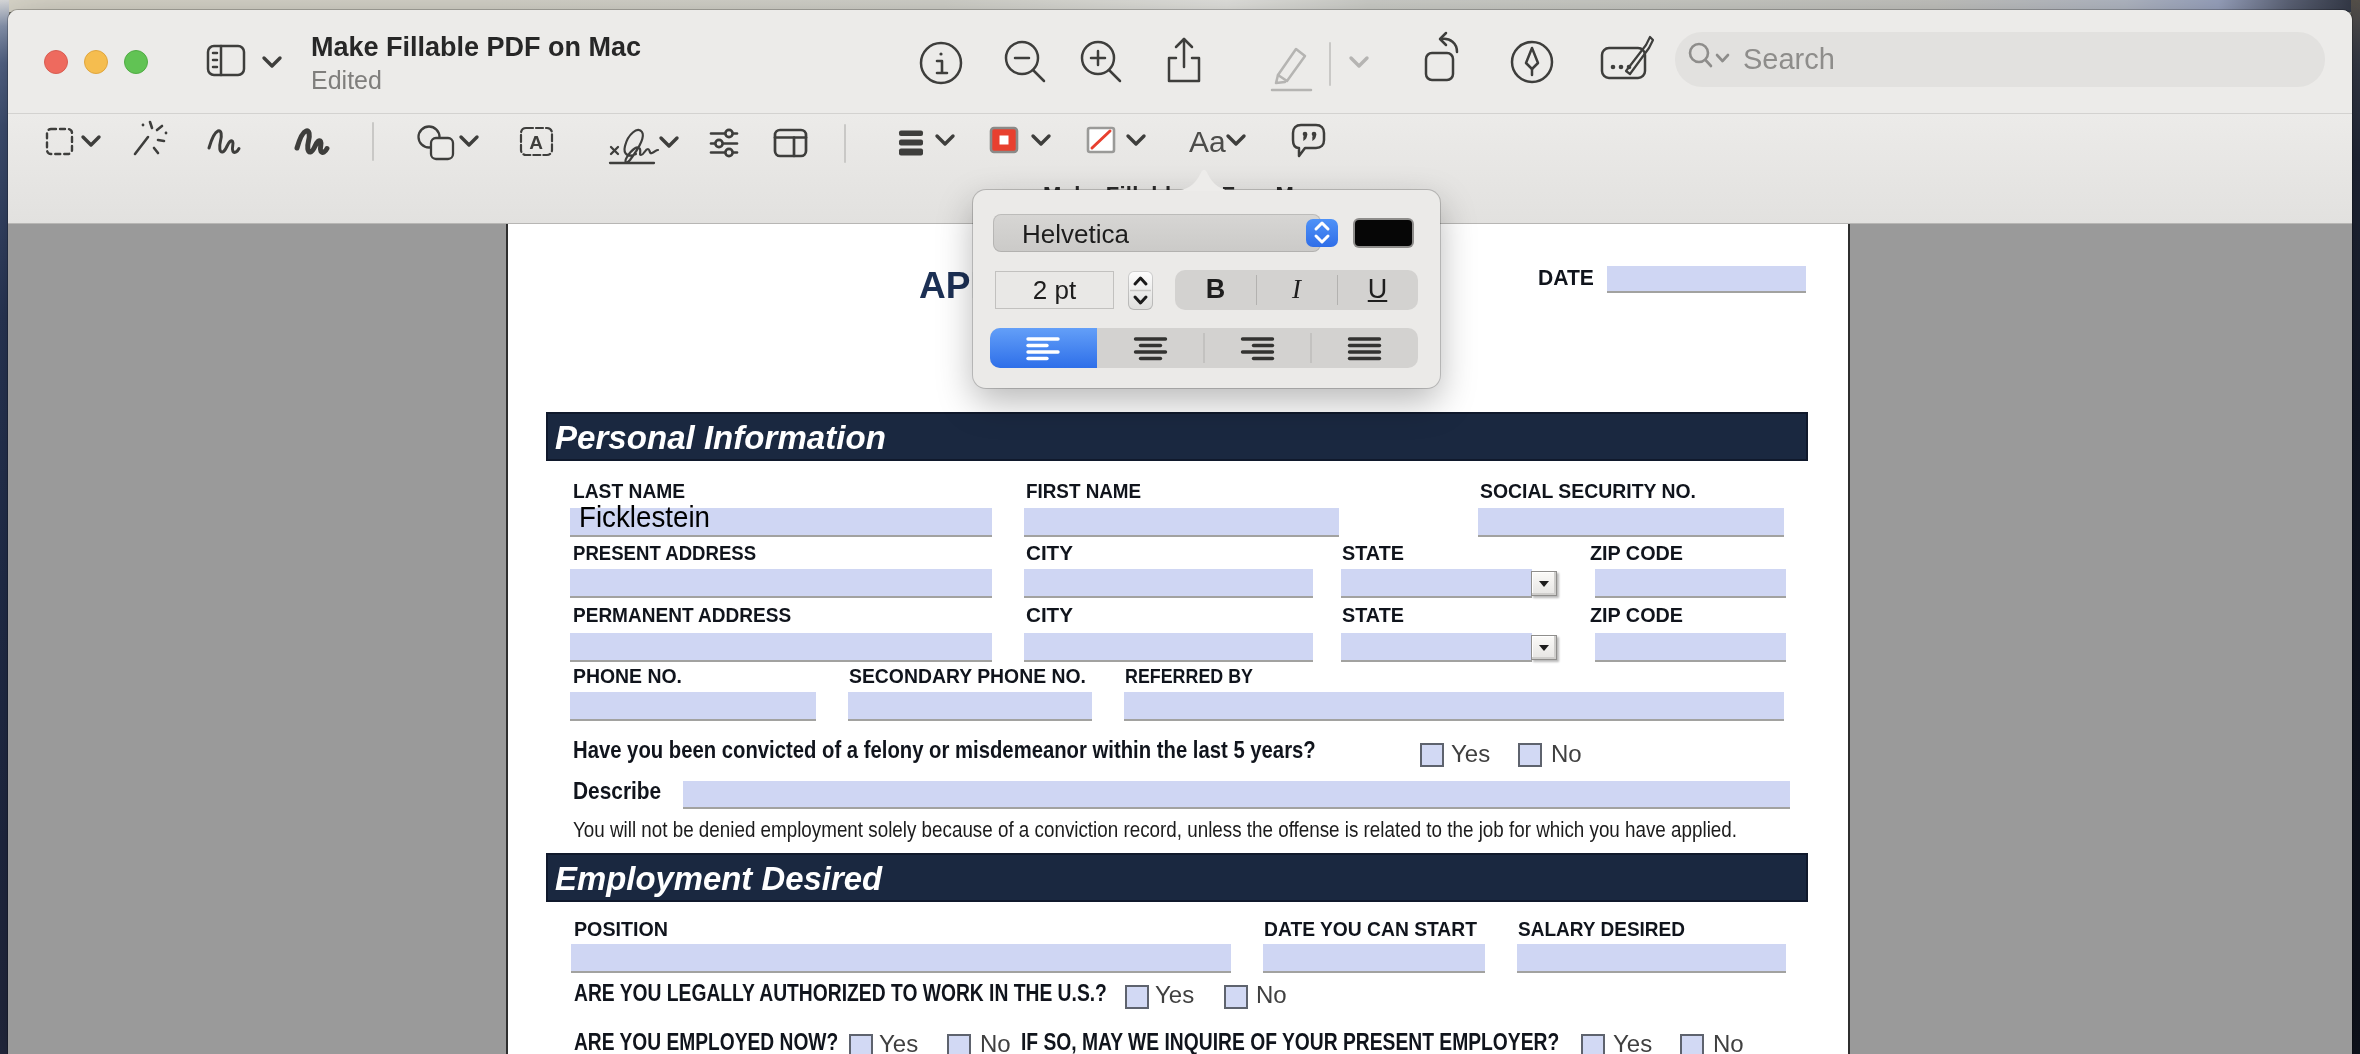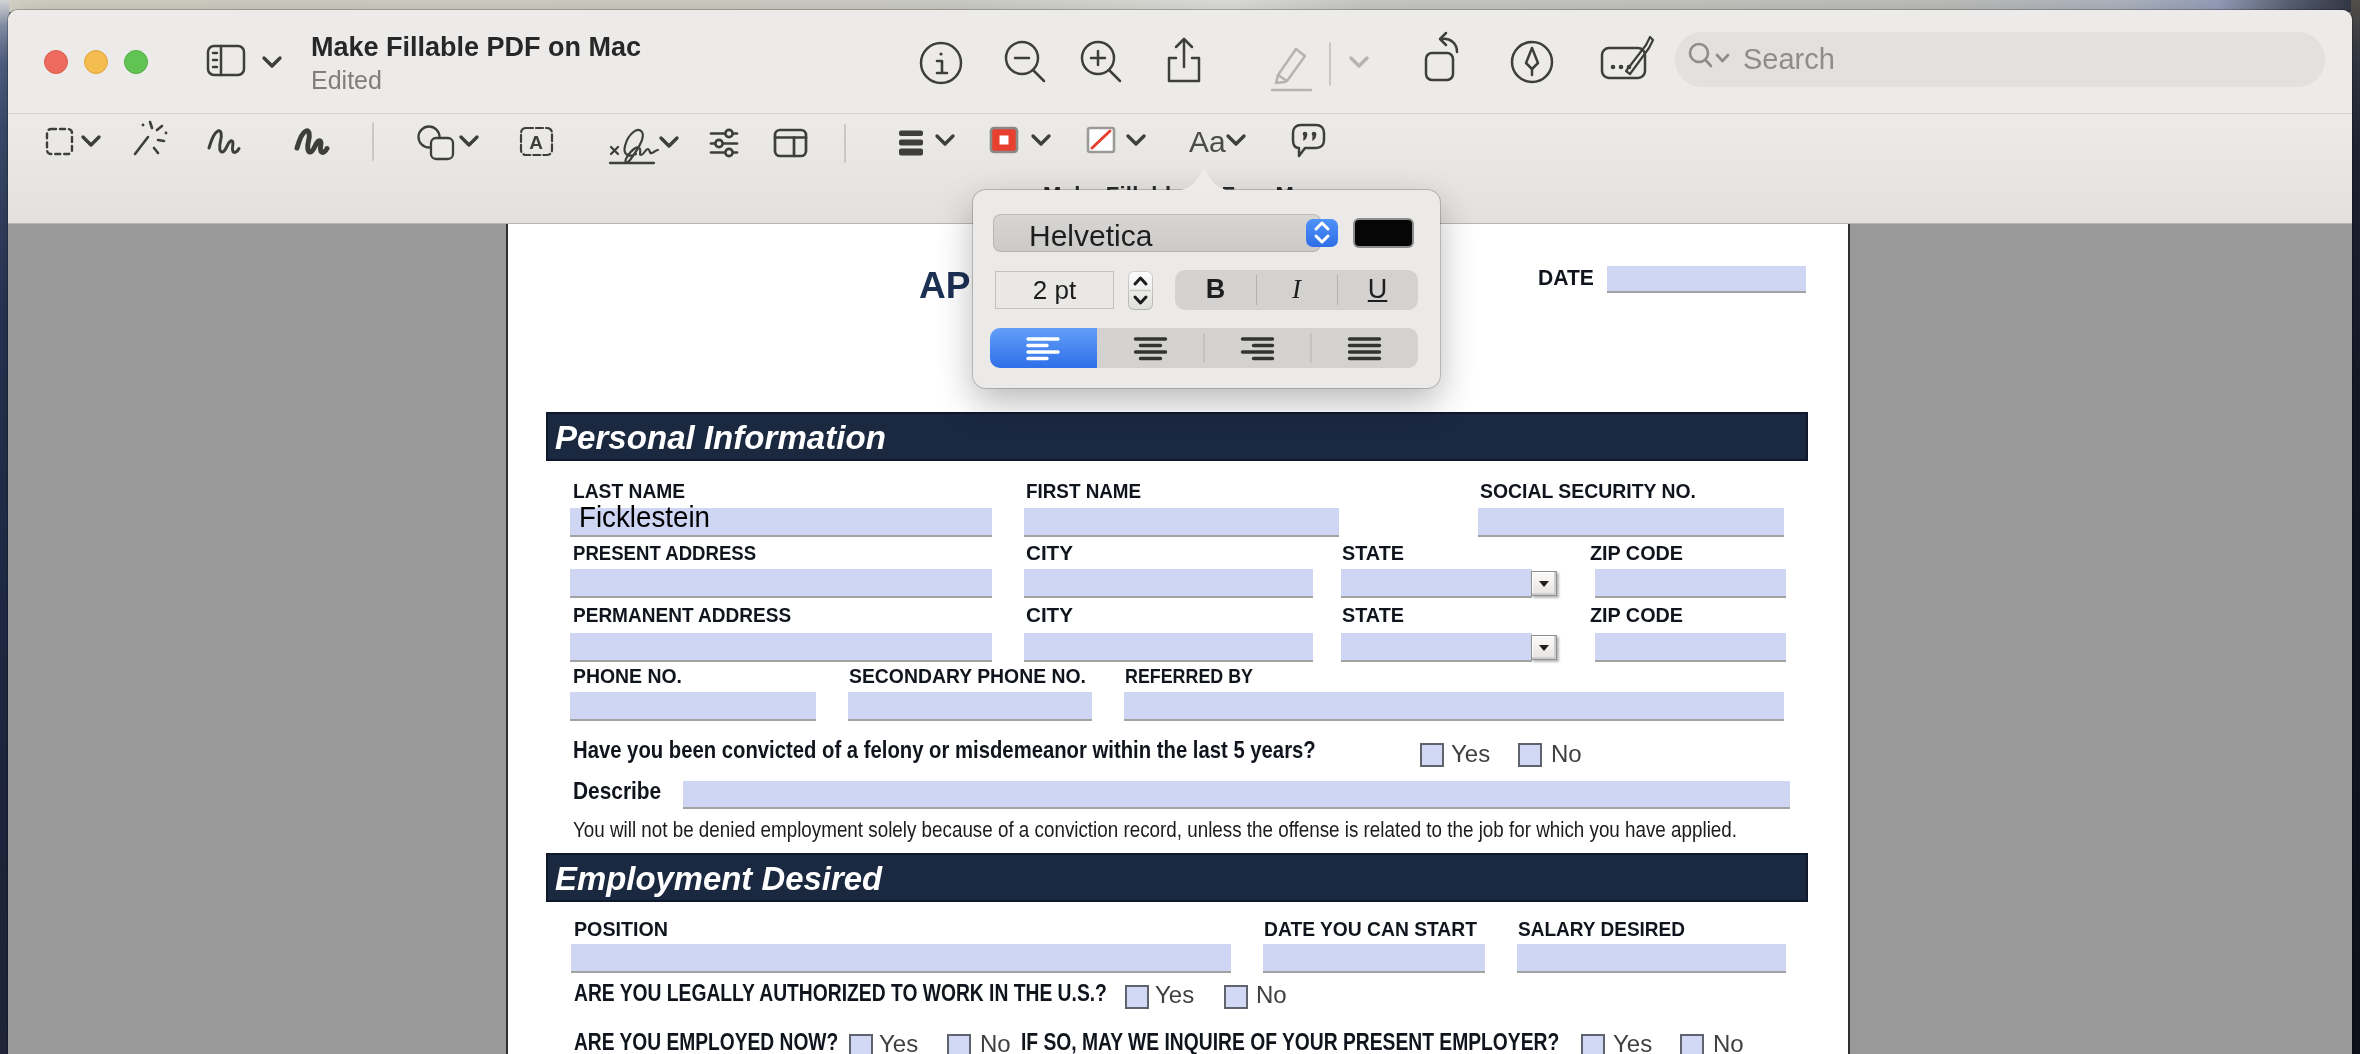--- a/index.html
+++ b/index.html
@@ -293,21 +293,21 @@
   <div class="abs cbl" style="left:1705px; top:1020px;">No</div>
 
   <div class="abs" style="left:1035px; top:174px; font-weight:bold; font-size:22px; line-height:22px; letter-spacing:0.3px; color:#2c2c2c; z-index:5;">Make Fillable PDF on Mac</div>
 
   <svg id="pop-arrow" class="abs" style="left:1165px; top:155px; z-index:9;" width="62" height="26" viewBox="0 0 62 26">
     <path d="M0,26 C14,25.5 22,20 27.5,8.5 Q31,1 34.5,8.5 C40,20 48,25.5 62,26 Z" fill="#edecea"></path>
   </svg>
   <div id="popover" class="abs" style="z-index:8;">
 
     <div class="abs" style="left:20px; top:24px; width:328px; height:38px; border-radius:8px; background:linear-gradient(#d7d6d4,#cbcac8); box-shadow:inset 0 0 0 1px rgba(0,0,0,0.12);">
-      <span style="position:absolute; left:36px; top:5px; font-size:30px; color:#1d1d1d;">Helvetica</span>
+      <span style="position:absolute; left:29px; top:5px; font-size:26px; color:#1d1d1d;">Helvetica</span>
       <div style="position:absolute; left:313px; top:5px; width:32px; height:28px; border-radius:7px; background:linear-gradient(#4f92f7,#2f6ee8);">
         <svg width="32" height="28" viewBox="0 0 32 28">
             <g stroke="#ffffff" stroke-width="3" fill="none" stroke-linecap="round" stroke-linejoin="round">
               <path d="M10,10 L16,4 L22,10"></path>
               <path d="M10,17 L16,23 L22,17"></path>
             </g>
           </svg>
       </div>
     </div>
 

